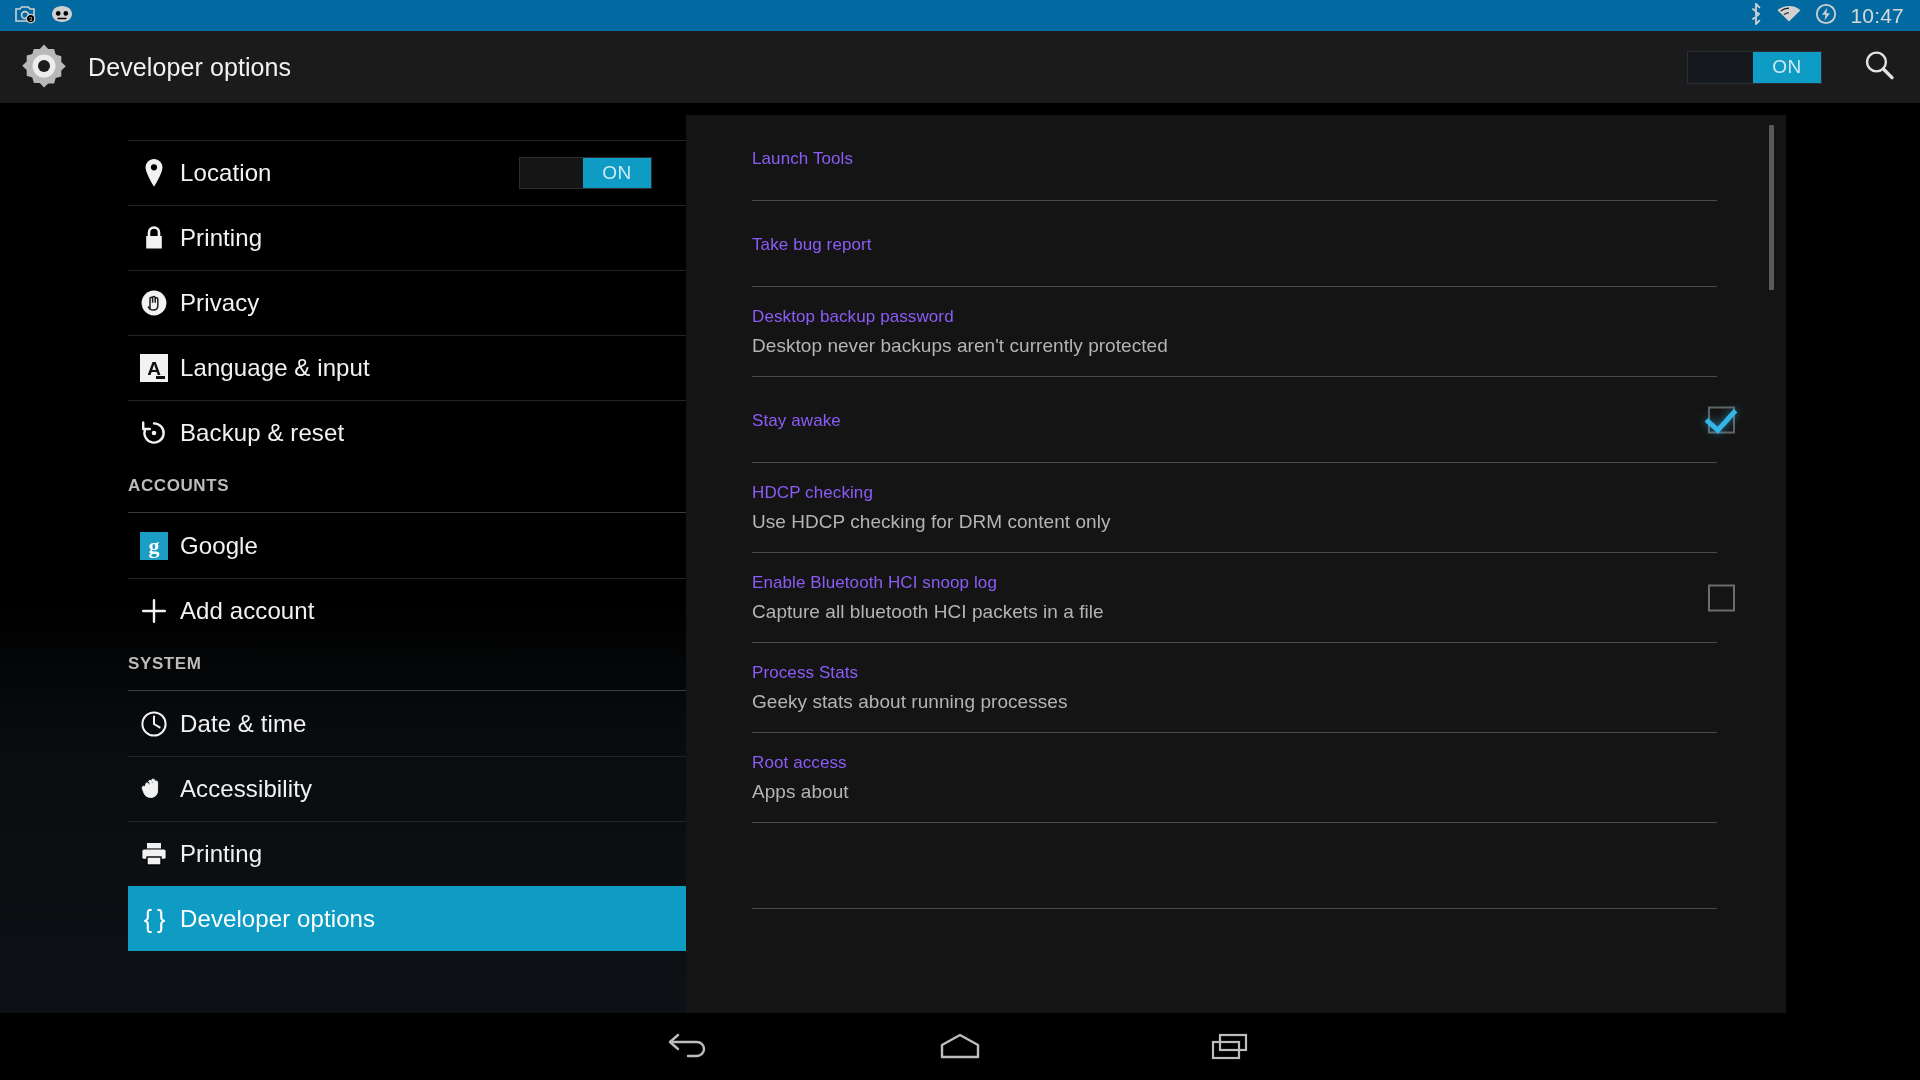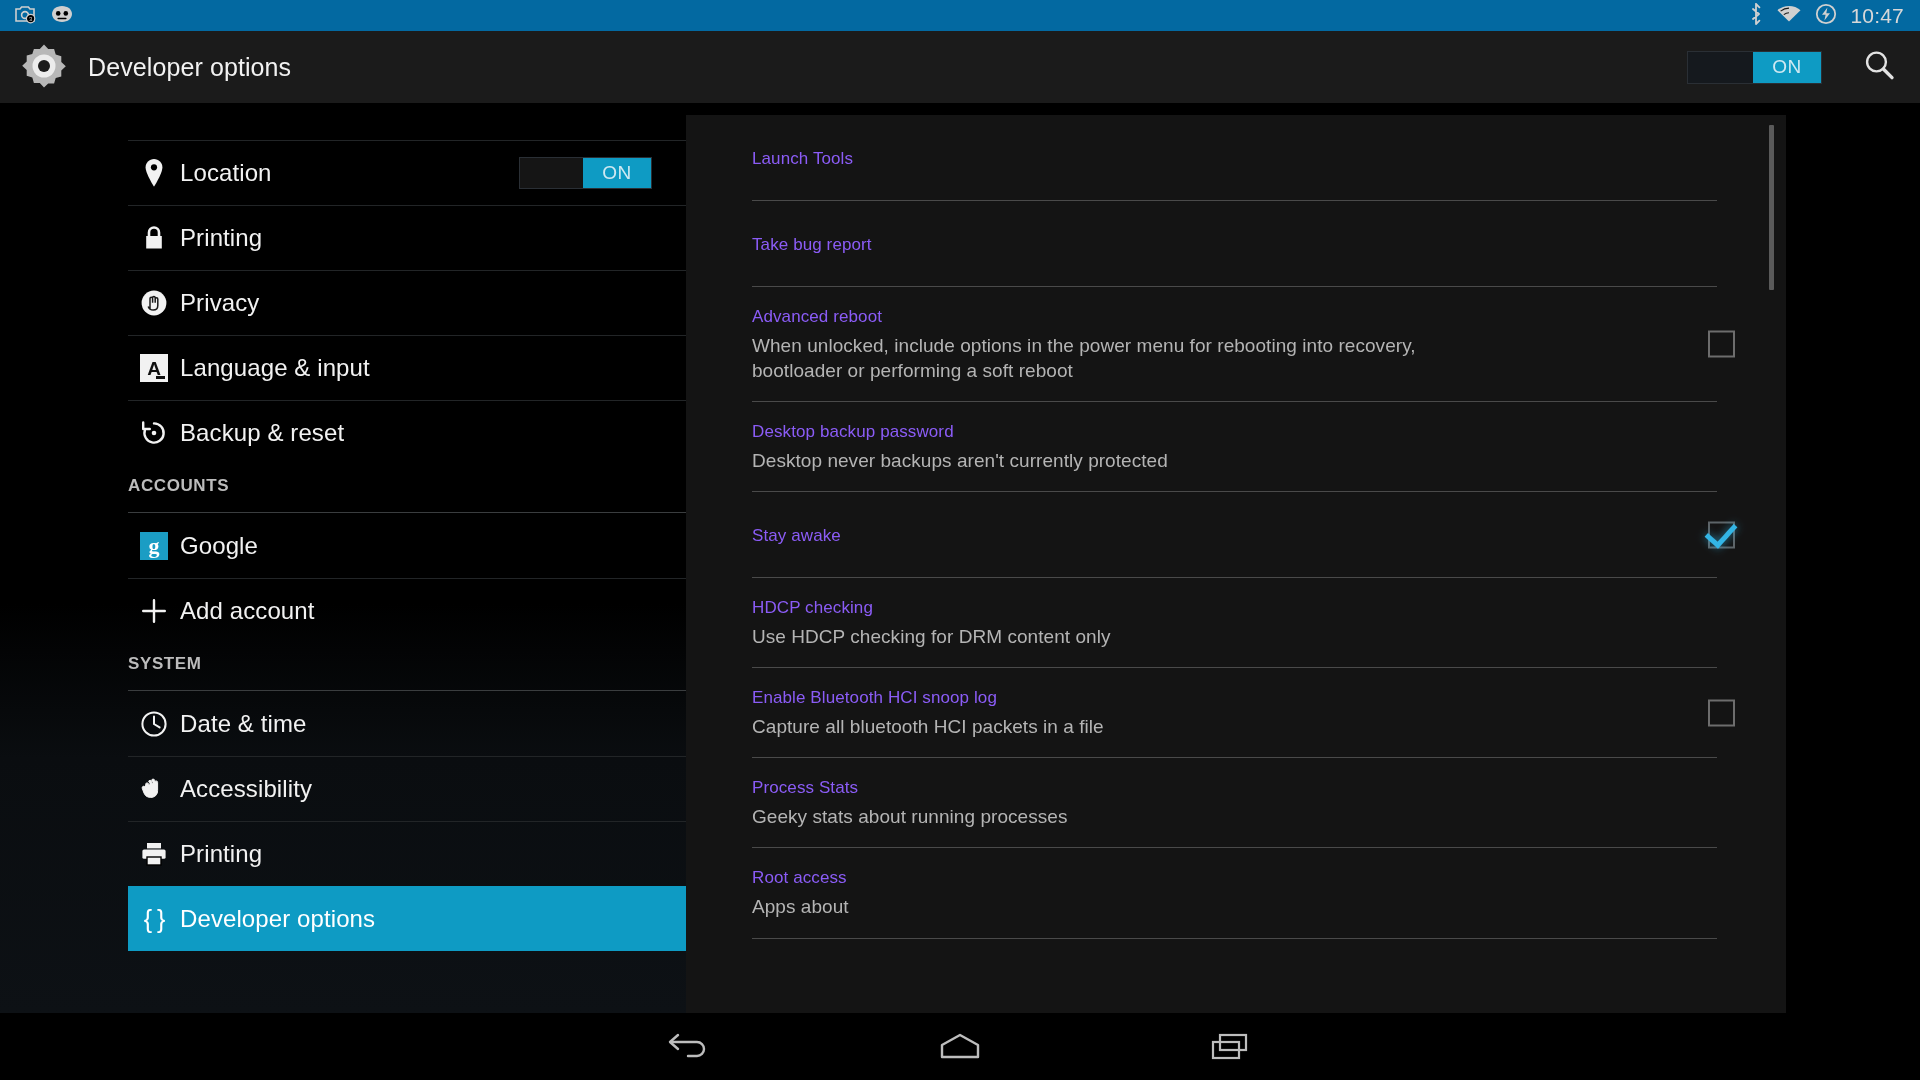--- a/index.html
+++ b/index.html
@@ -342,25 +342,20 @@
     <div class="c-list">
 
       <div class="c-row simple">
         <span class="c-title">Launch Tools</span>
       </div>
 
       <div class="c-row simple">
         <span class="c-title">Take bug report</span>
       </div>
 
-      <div class="c-row">
-        <span class="c-title">Advanced reboot</span>
-        <span class="c-sub">When unlocked, include options in the power menu for rebooting into recovery, bootloader or performing a soft reboot</span>
-        <span class="cbox"></span>
-      </div>
 
       <div class="c-row">
         <span class="c-title">Desktop backup password</span>
         <span class="c-sub">Desktop never backups aren't currently protected</span>
       </div>
 
       <div class="c-row">
         <span class="c-title">Stay awake</span>
         <span class="cbox checked"></span>
       </div>

